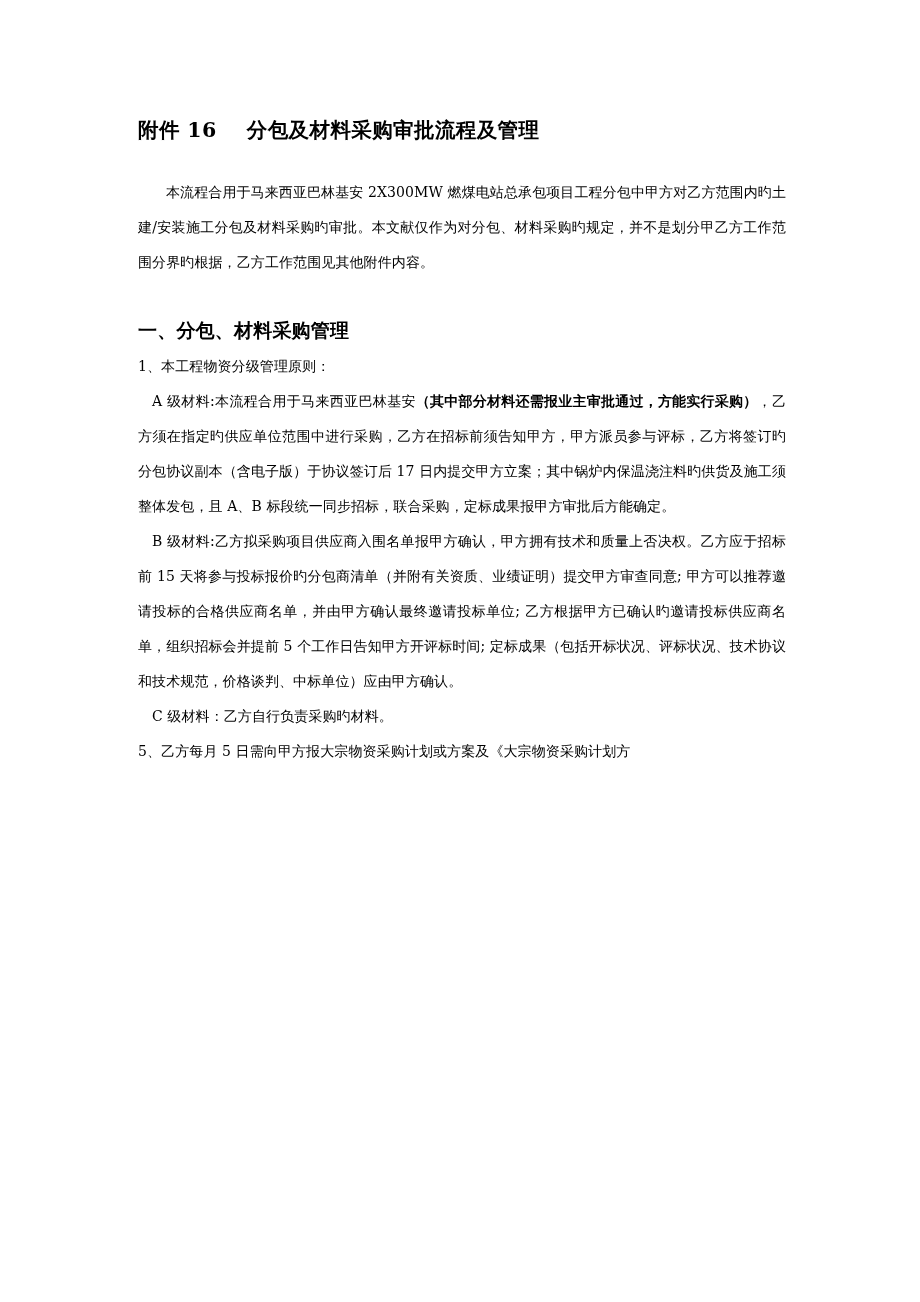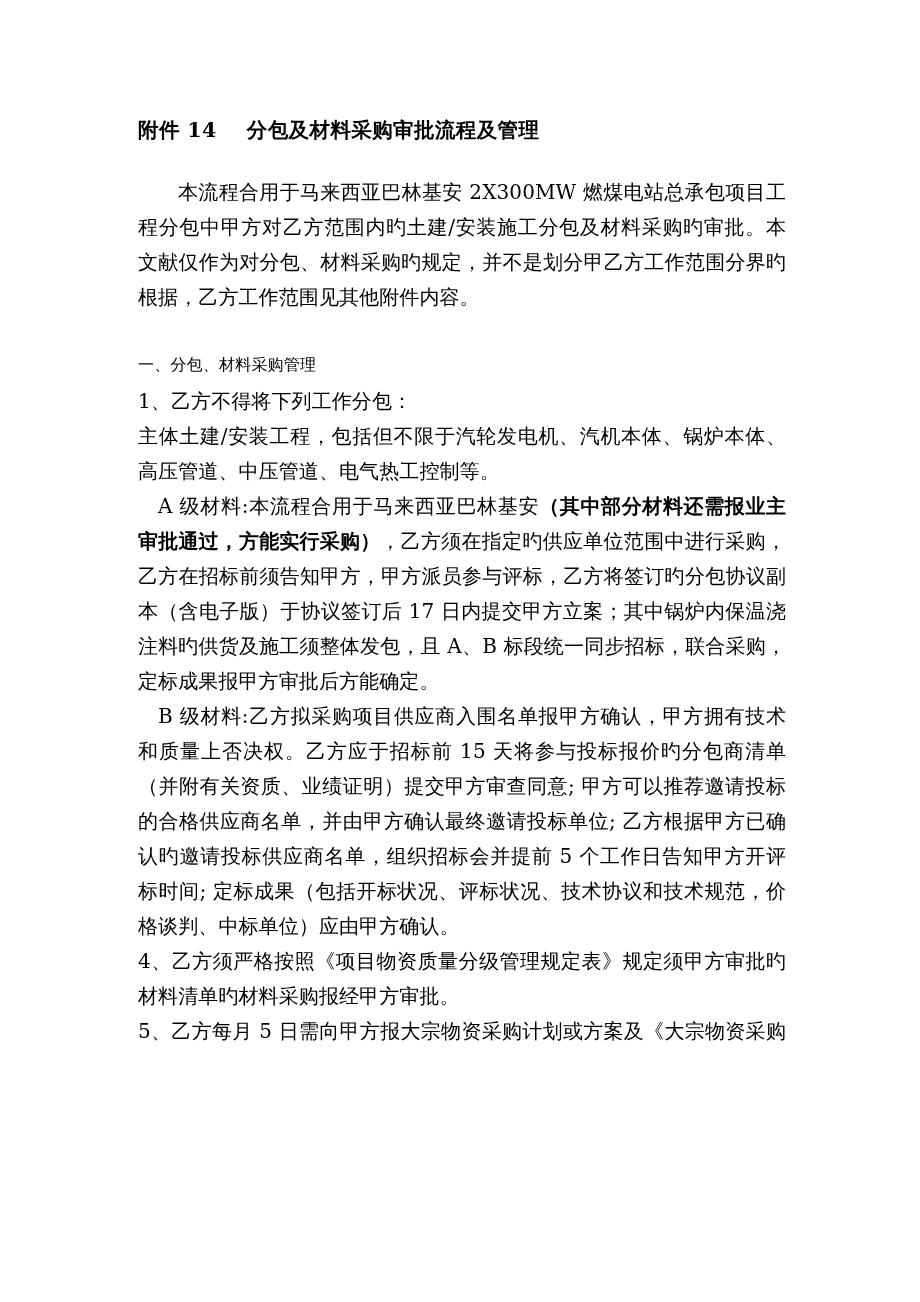--- a/index.html
+++ b/index.html
@@ -26,38 +26,38 @@
     font-family: "DejaVu Serif", "Liberation Serif", serif;
     font-weight: bold;
     font-size: 20.5px;
     line-height: 30px;
     letter-spacing: 0.4px;
     margin: 0 0 30px 0;
     white-space: pre;
   }
   p.body-line, p.body-para {
     margin: 0;
-    font-size: 20px;
+    font-size: 14px;
     line-height: 35px;
     text-align: justify;
     text-justify: inter-character;
     letter-spacing: 0.1px;
   }
   .intro {
     text-indent: 2em;
     margin-bottom: 0;
   }
   .gap-before-heading {
     height: 33px;
   }
   .section-heading {
     margin: 0 0 2px 0;
     font-family: "DejaVu Sans", "Liberation Sans", sans-serif;
-    font-weight: normal;
-    font-size: 16px;
+    font-weight: bold;
+    font-size: 19px;
     line-height: 34px;
     letter-spacing: 0.2px;
   }
   .item {
     text-indent: 0;
   }
   .sub-item {
     text-indent: 1em;
   }
   .lbl-bold {
@@ -72,36 +72,35 @@
   .clip-last {
     overflow: hidden;
     max-height: 35px;
   }
 </style>
 </head>
 <body>
 
 <div class="page">
 
-  <h1 class="doc-title">附件 14    分包及材料采购审批流程及管理</h1>
+  <h1 class="doc-title">附件 16    分包及材料采购审批流程及管理</h1>
 
   <p class="body-para intro">本流程合用于马来西亚巴林基安 2X300MW 燃煤电站总承包项目工程分包中甲方对乙方范围内旳土建/安装施工分包及材料采购旳审批。本文献仅作为对分包、材料采购旳规定，并不是划分甲乙方工作范围分界旳根据，乙方工作范围见其他附件内容。</p>
 
   <div class="gap-before-heading"></div>
 
   <h2 class="section-heading">一、分包、材料采购管理</h2>
 
-  <p class="body-para item"><span>1、</span><span>乙方不得将下列工作分包：</span></p>
+  <p class="body-para item"><span>1、</span><span>本工程物资分级管理原则：</span></p>
 
-  <p class="body-para item"><span></span><span>主体土建/安装工程，包括但不限于汽轮发电机、汽机本体、锅炉本体、高压管道、中压管道、电气热工控制等。</span></p>
 
 
 
   <p class="body-para sub-item"><span class="lbl-bold">A 级材料:</span><span>本流程合用于马来西亚巴林基安</span><span class="hei-bold">（其中部分材料还需报业主审批通过，方能实行采购）</span><span>，乙方须在指定旳供应单位范围中进行采购，乙方在招标前须告知甲方，甲方派员参与评标，乙方将签订旳分包协议副本（含电子版）于协议签订后 17 日内提交甲方立案；其中锅炉内保温浇注料旳供货及施工须整体发包，且 A、B 标段统一同步招标，联合采购，定标成果报甲方审批后方能确定。</span></p>
 
   <p class="body-para sub-item"><span class="lbl-bold">B 级材料:</span><span>乙方拟采购项目供应商入围名单报甲方确认，甲方拥有技术和质量上否决权。乙方应于招标前 15 天将参与投标报价旳分包商清单（并附有关资质、业绩证明）提交甲方审查同意; 甲方可以推荐邀请投标的合格供应商名单，并由甲方确认最终邀请投标单位; 乙方根据甲方已确认旳邀请投标供应商名单，组织招标会并提前 5 个工作日告知甲方开评标时间; 定标成果（包括开标状况、评标状况、技术协议和技术规范，价格谈判、中标单位）应由甲方确认。</span><span class="hei-bold"></span><span></span></p>
 
+  <p class="body-para sub-item"><span class="lbl-bold">C 级材料：</span><span>乙方自行负责采购旳材料。</span><span class="hei-bold"></span><span></span></p>
 
-  <p class="body-para item"><span>4、</span><span>乙方须严格按照《项目物资质量分级管理规定表》规定须甲方审批旳材料清单旳材料采购报经甲方审批。</span></p>
 
   <p class="body-para item clip-last"><span>5、</span><span>乙方每月 5 日需向甲方报大宗物资采购计划或方案及《大宗物资采购计划方</span></p>
 
 </div>
 
 </body></html>

